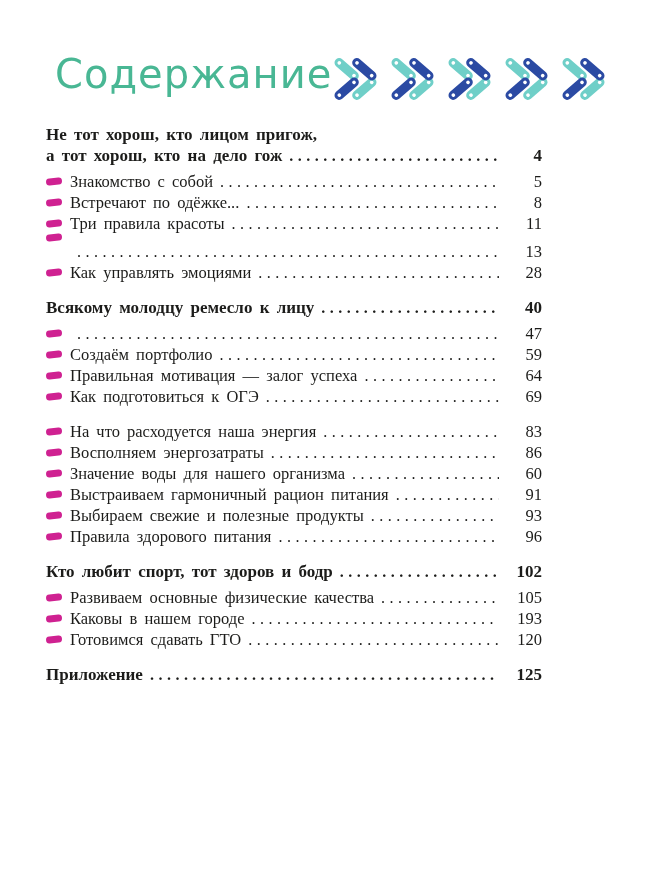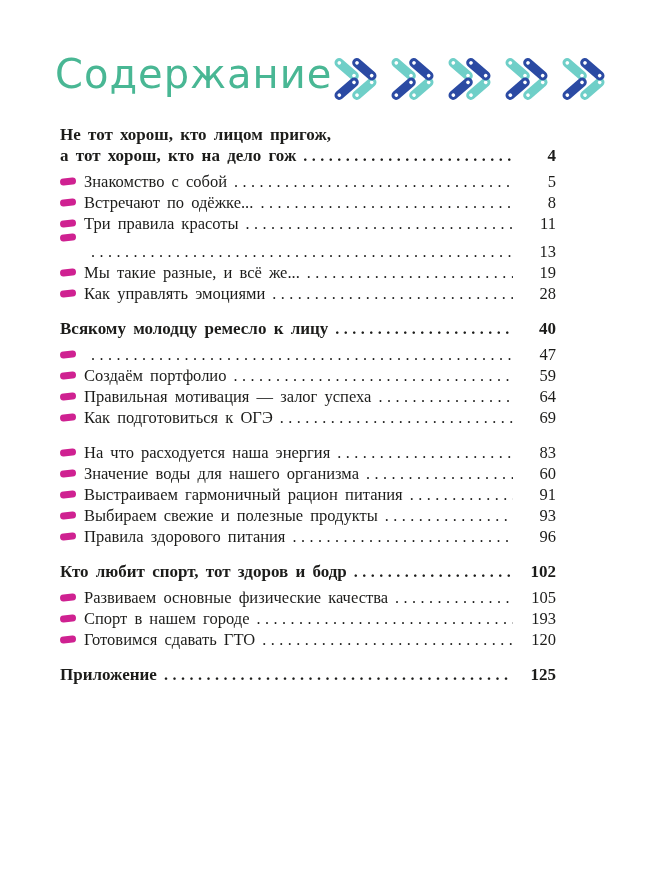--- a/index.html
+++ b/index.html
@@ -13,21 +13,21 @@
     display:flex; justify-content:space-between; align-items:flex-start;
   }
   .hand-title {
     margin:0; font-family:"DejaVu Sans", cursive; font-weight:400;
     font-size:40px; line-height:52px; letter-spacing:1px; color:var(--title,#49b794);
   }
   .decor-row { display:flex; gap:10px; }
   .title-row .decor-row { margin-top:8px; }
   .decor-unit { width:47px; height:46px; flex:none; }
   
-  .toc { position:absolute; top:124px; left:60px; width:496px; }
+  .toc { position:absolute; top:124px; left:46px; width:496px; }
   .toc-section { margin-bottom:14px; }
   .toc-items { margin-top:5px; }
   .row {
     display:flex; align-items:baseline; line-height:21px;
     font-size:16.5px; word-spacing:3px;
   }
   .row.bold { font-weight:bold; font-size:17px; }
   .bullet {
     flex:none; width:16px; height:6.5px; margin-right:8px; align-self:center;
     background:var(--bullet,#cf2191); border-radius:4px; transform:rotate(-5deg);
@@ -197,26 +197,20 @@
           <div class="row">
             <span class="bullet"></span>
           </div>
           <div class="row">
             <span class="bullet-spacer"></span>
             <span class="leader"></span>
             <span class="pnum">13</span>
           </div>
           <div class="row">
             <span class="bullet"></span>
-            <span class="lbl">Мы такие разные, и всё же...</span>
-            <span class="leader"></span>
-            <span class="pnum">19</span>
-          </div>
-          <div class="row">
-            <span class="bullet"></span>
             <span class="lbl">Как управлять эмоциями</span>
             <span class="leader"></span>
             <span class="pnum">28</span>
           </div>
         </div>
       </div>
       <div class="toc-section">
         <div class="row bold">
           <span class="lbl">Всякому молодцу ремесло к лицу</span>
           <span class="leader"></span>
@@ -251,20 +245,26 @@
       <div class="toc-section">
         <div class="toc-items">
           <div class="row">
             <span class="bullet"></span>
             <span class="lbl">На что расходуется наша энергия</span>
             <span class="leader"></span>
             <span class="pnum">83</span>
           </div>
           <div class="row">
             <span class="bullet"></span>
+            <span class="lbl">Восполняем энергозатраты</span>
+            <span class="leader"></span>
+            <span class="pnum">86</span>
+          </div>
+          <div class="row">
+            <span class="bullet"></span>
             <span class="lbl">Значение воды для нашего организма</span>
             <span class="leader"></span>
             <span class="pnum">60</span>
           </div>
           <div class="row">
             <span class="bullet"></span>
             <span class="lbl">Выстраиваем гармоничный рацион питания</span>
             <span class="leader"></span>
             <span class="pnum">91</span>
           </div>
@@ -290,21 +290,21 @@
         </div>
         <div class="toc-items">
           <div class="row">
             <span class="bullet"></span>
             <span class="lbl">Развиваем основные физические качества</span>
             <span class="leader"></span>
             <span class="pnum">105</span>
           </div>
           <div class="row">
             <span class="bullet"></span>
-            <span class="lbl">Спорт в нашем городе</span>
+            <span class="lbl">Каковы в нашем городе</span>
             <span class="leader"></span>
             <span class="pnum">193</span>
           </div>
           <div class="row">
             <span class="bullet"></span>
             <span class="lbl">Готовимся сдавать ГТО</span>
             <span class="leader"></span>
             <span class="pnum">120</span>
           </div>
         </div>

